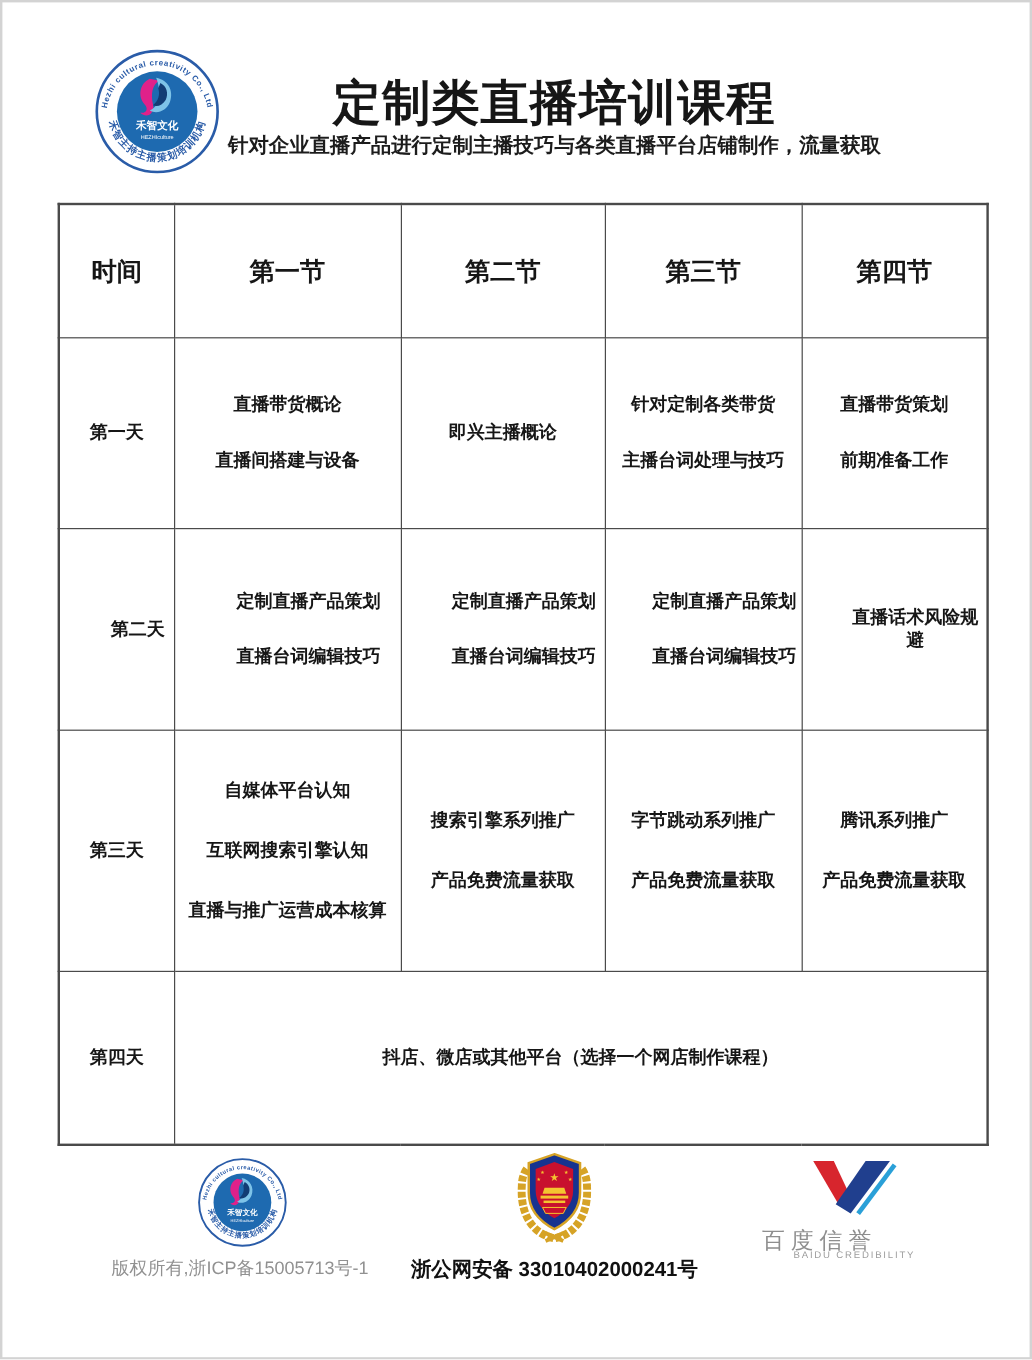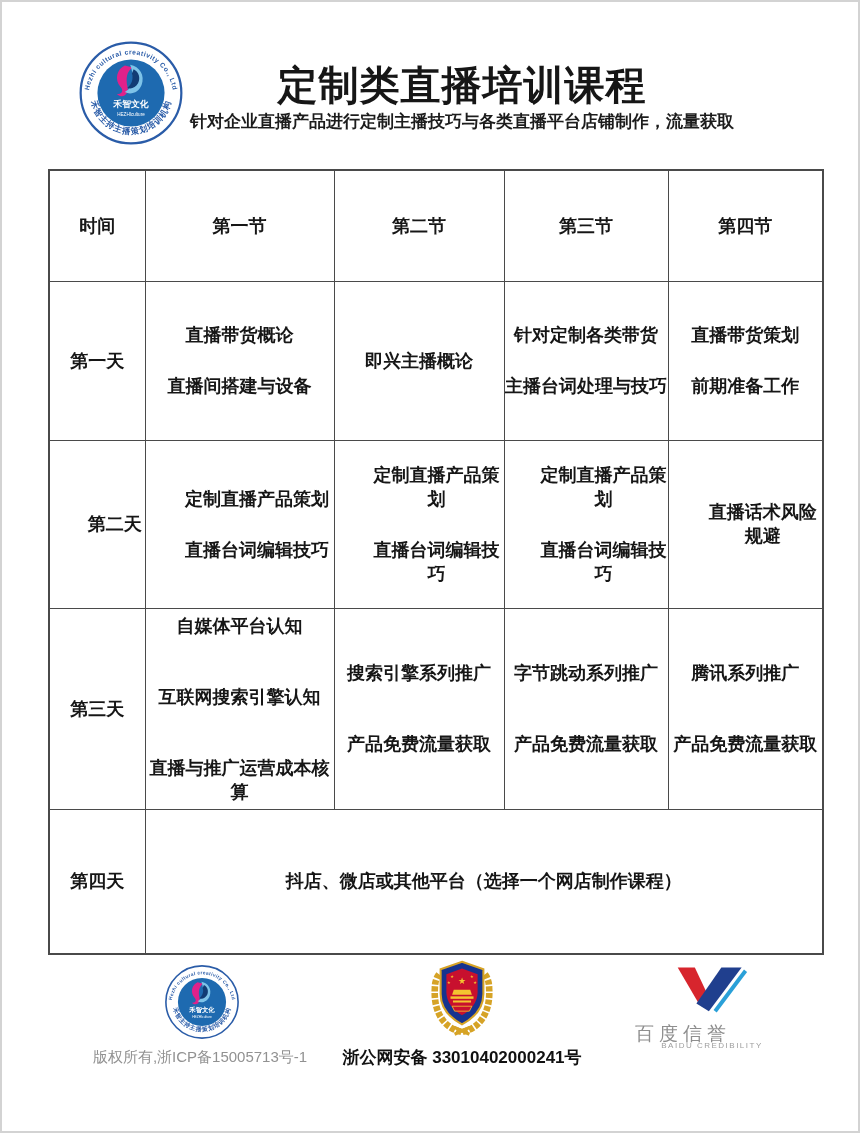--- a/index.html
+++ b/index.html
@@ -24,30 +24,30 @@
   }
 
   
   .course-table-wrap { position:absolute; left:46px; top:167px; }
   table.course {
     border-collapse:collapse; table-layout:fixed; width:774px;
     border:2px solid #4a4a4a;
   }
   table.course td {
     border:1px solid #4a4a4a; text-align:center; vertical-align:middle;
-    color:#161616; font-weight:700; font-size:18px; background:#fff;
+    color:#161616; font-weight:700; font-size:15px; background:#fff;
   }
   td.day { font-size:18px; }
-  tr.r-head td { height:111px; font-size:18px; }
+  tr.r-head td { height:111px; font-size:21px; }
   tr.r-1 td { height:159px; }
   tr.r-2 td { height:168px;padding-left:35px; }
   tr.r-3 td { height:201px; }
   tr.r-4 td { height:145px; }
   .lines { display:flex; flex-direction:column; align-items:center; justify-content:center; gap:27px; }
-  tr.r-3 .lines { gap:47px; }
+  tr.r-3 .lines { gap:31px; }
   td.merged-cell { text-align:left; font-size:17px;margin-top:12px; }
 
   
   .logo-footer { left:162px; top:962px; width:76px; height:76px; }
   .copyright {
     position:absolute; left:58px; top:1046px; width:280px; text-align:center;
     color:#919191; font-size:15px; font-weight:400;
   }
   .police-badge { position:absolute; left:423px; top:955px; width:74px; height:82px; }
   .police-text {

